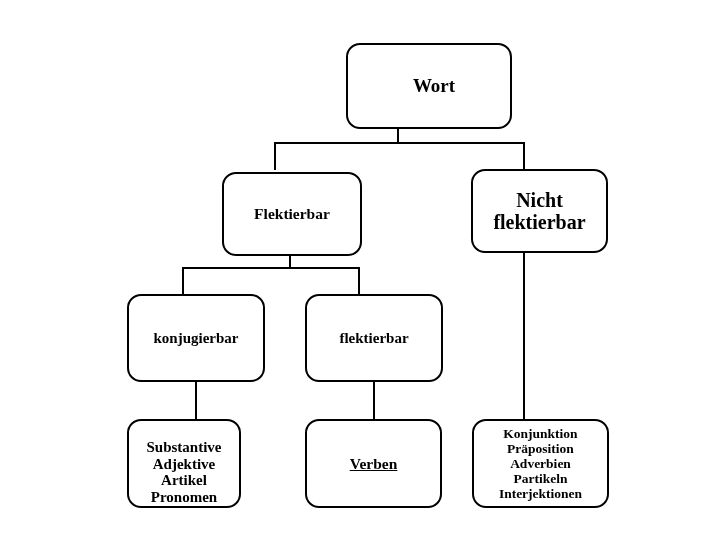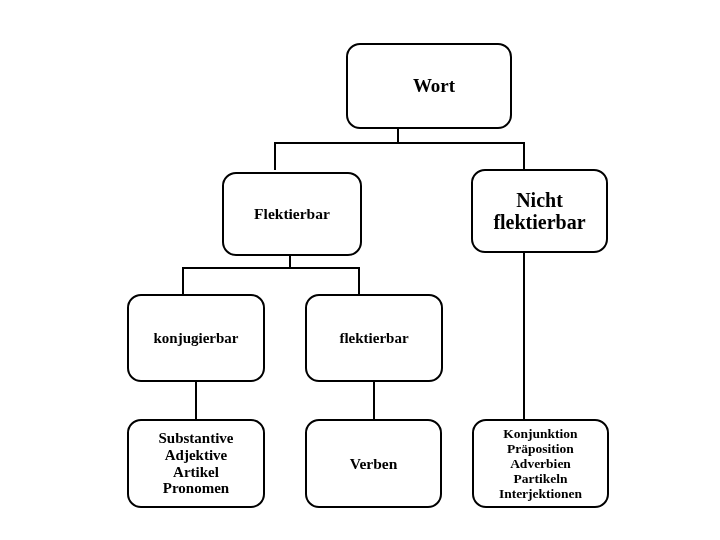--- a/index.html
+++ b/index.html
@@ -45,25 +45,25 @@
 
   #node-nicht-flektierbar        { left: 471px; top: 169px; width: 137px; height: 84px; }
   #node-nicht-flektierbar .label { font-size: 20px; }
 
   #node-deklinierbar        { left: 127px; top: 294px; width: 138px; height: 88px; }
   #node-deklinierbar .label { font-size: 15px; }
 
   #node-konjugierbar        { left: 305px; top: 294px; width: 138px; height: 88px; }
   #node-konjugierbar .label { font-size: 15px; }
 
-  #node-deklinierbar-leaf        { left: 127px; top: 419px; width: 138px; height: 89px; }
+  #node-deklinierbar-leaf        { left: 127px; top: 419px; width: 114px; height: 89px; align-items: flex-end; }
   #node-deklinierbar-leaf .label { font-size: 15px; }
 
   #node-konjugierbar-leaf        { left: 305px; top: 419px; width: 137px; height: 89px; }
-  #node-konjugierbar-leaf .label { font-size: 15.5px; }
+  #node-konjugierbar-leaf .label { font-size: 15.5px; text-decoration: underline; }
 
   #node-nicht-flektierbar-leaf        { left: 472px; top: 419px; width: 137px; height: 89px; }
   #node-nicht-flektierbar-leaf .label { font-size: 13.5px; }
 
   
   .conn {
     position: absolute;
     background: #000000;
     z-index: 1;
   }

